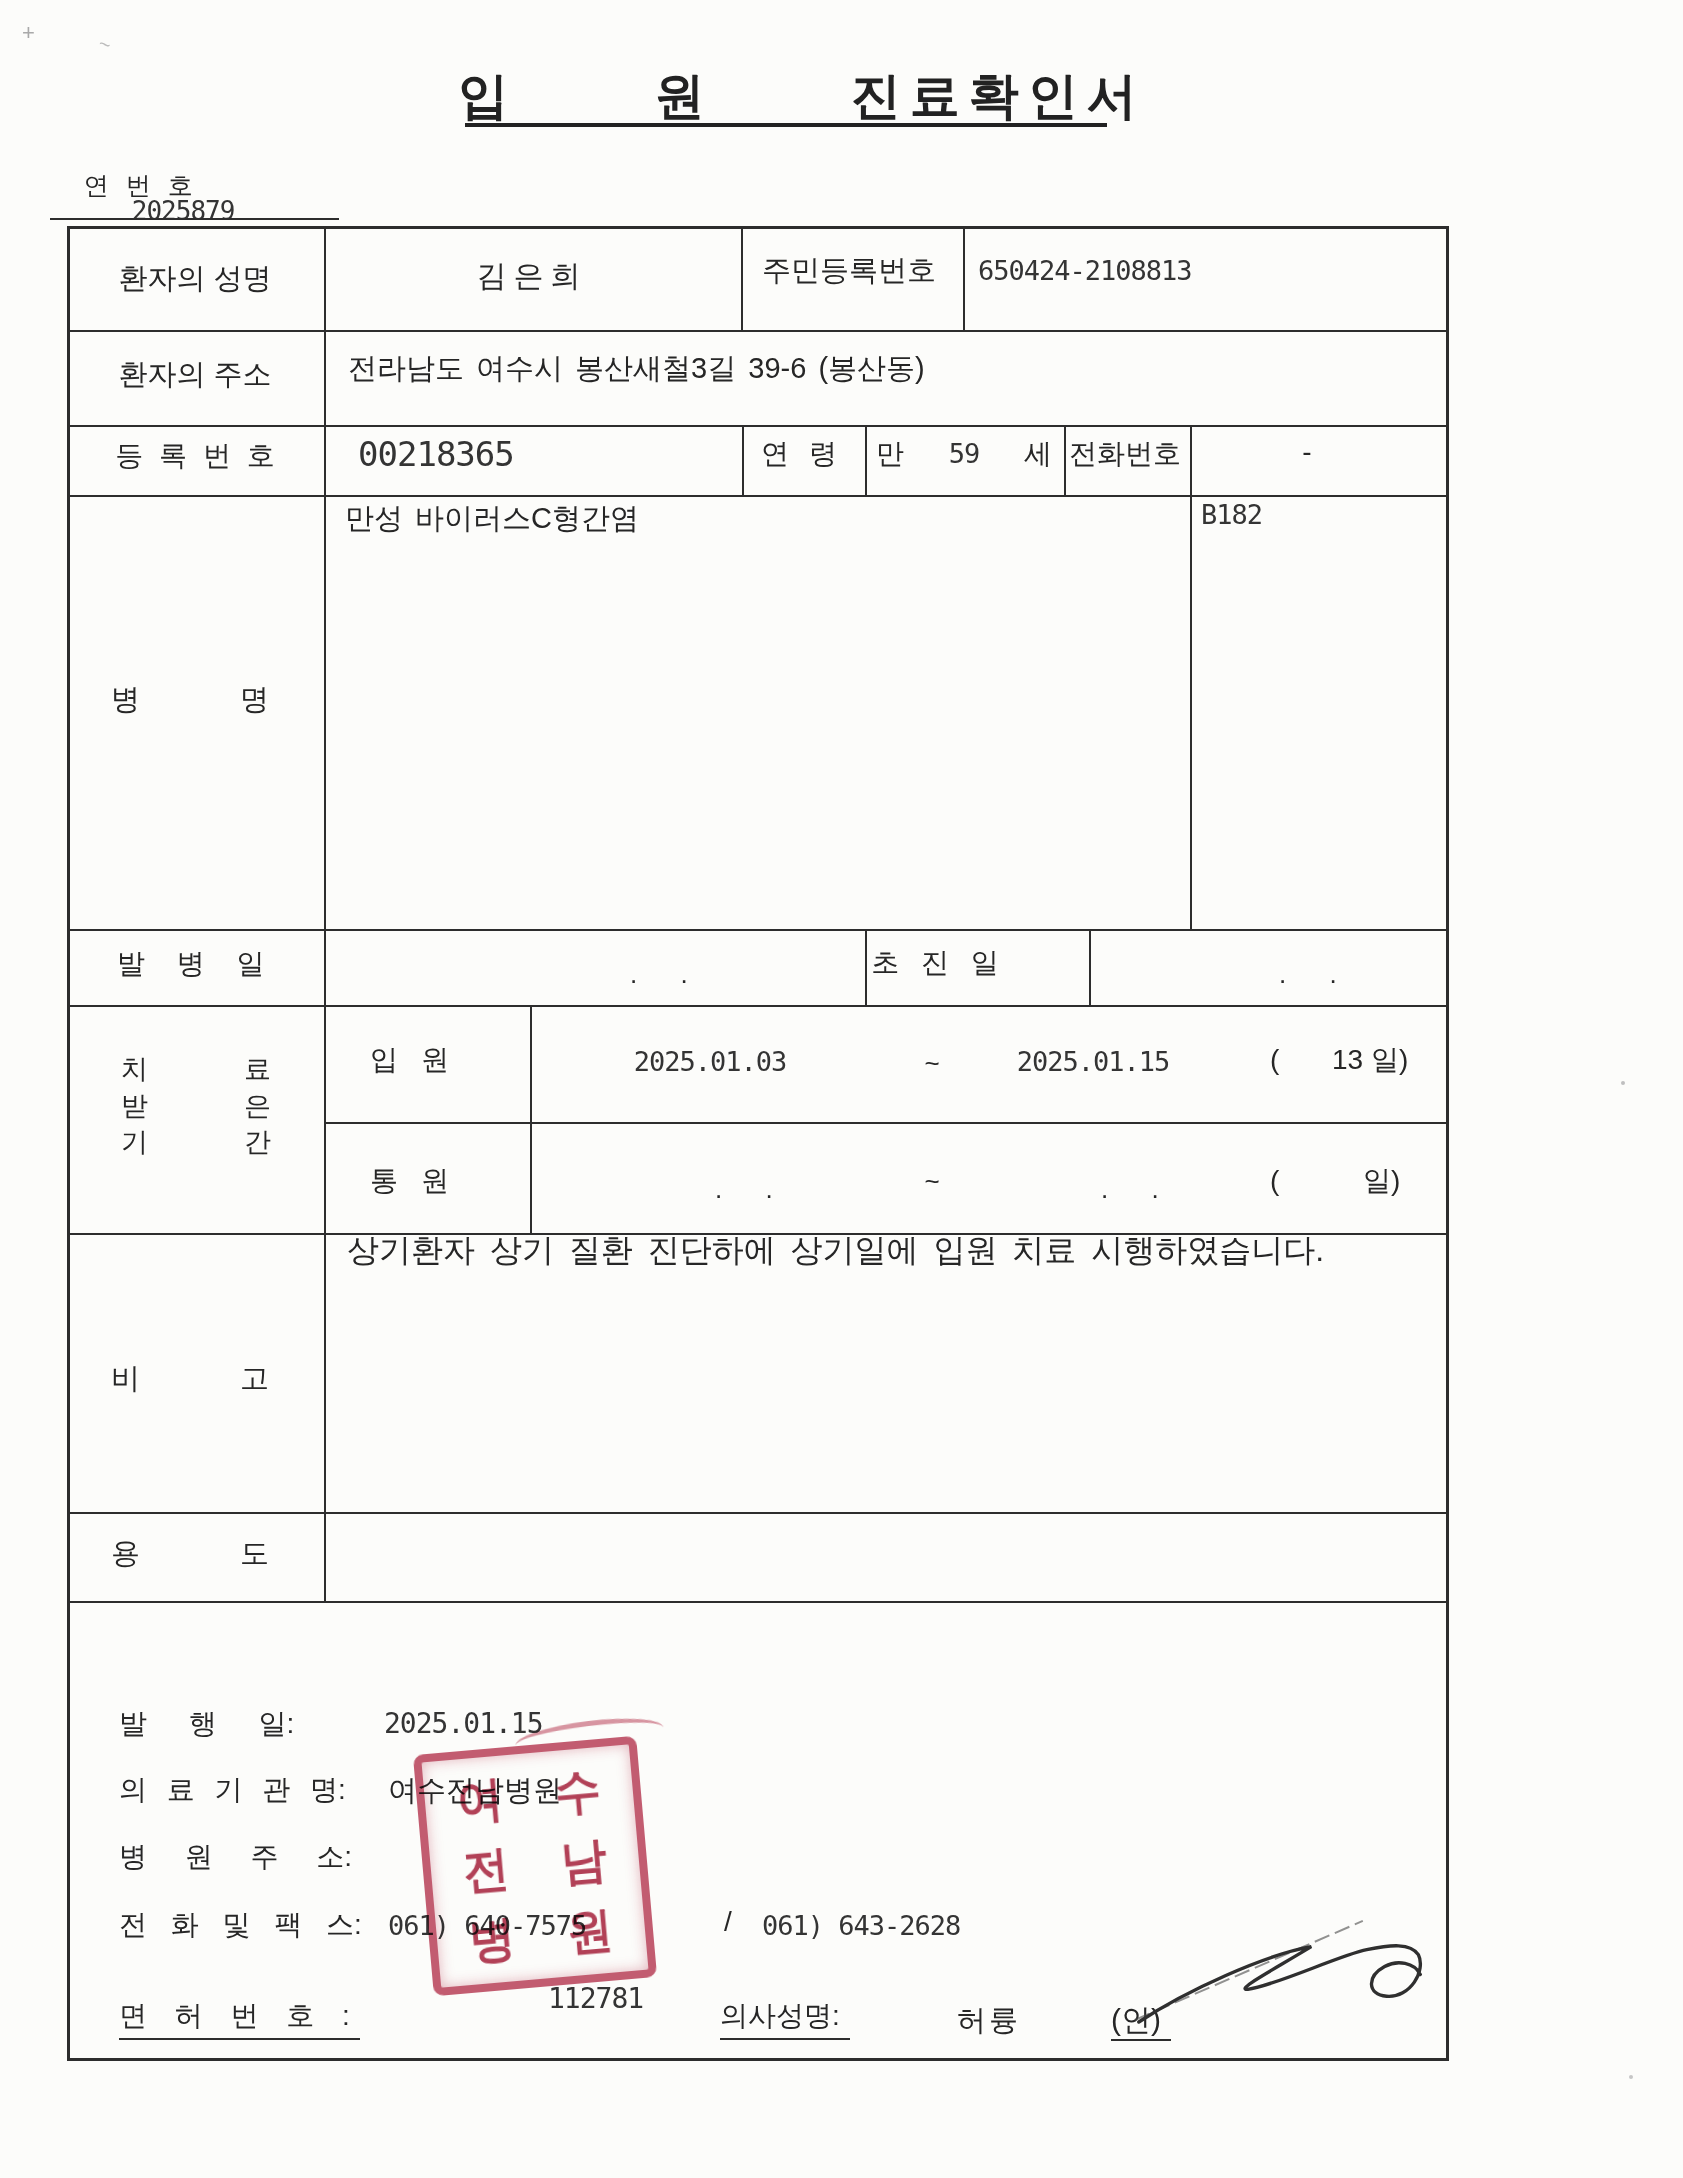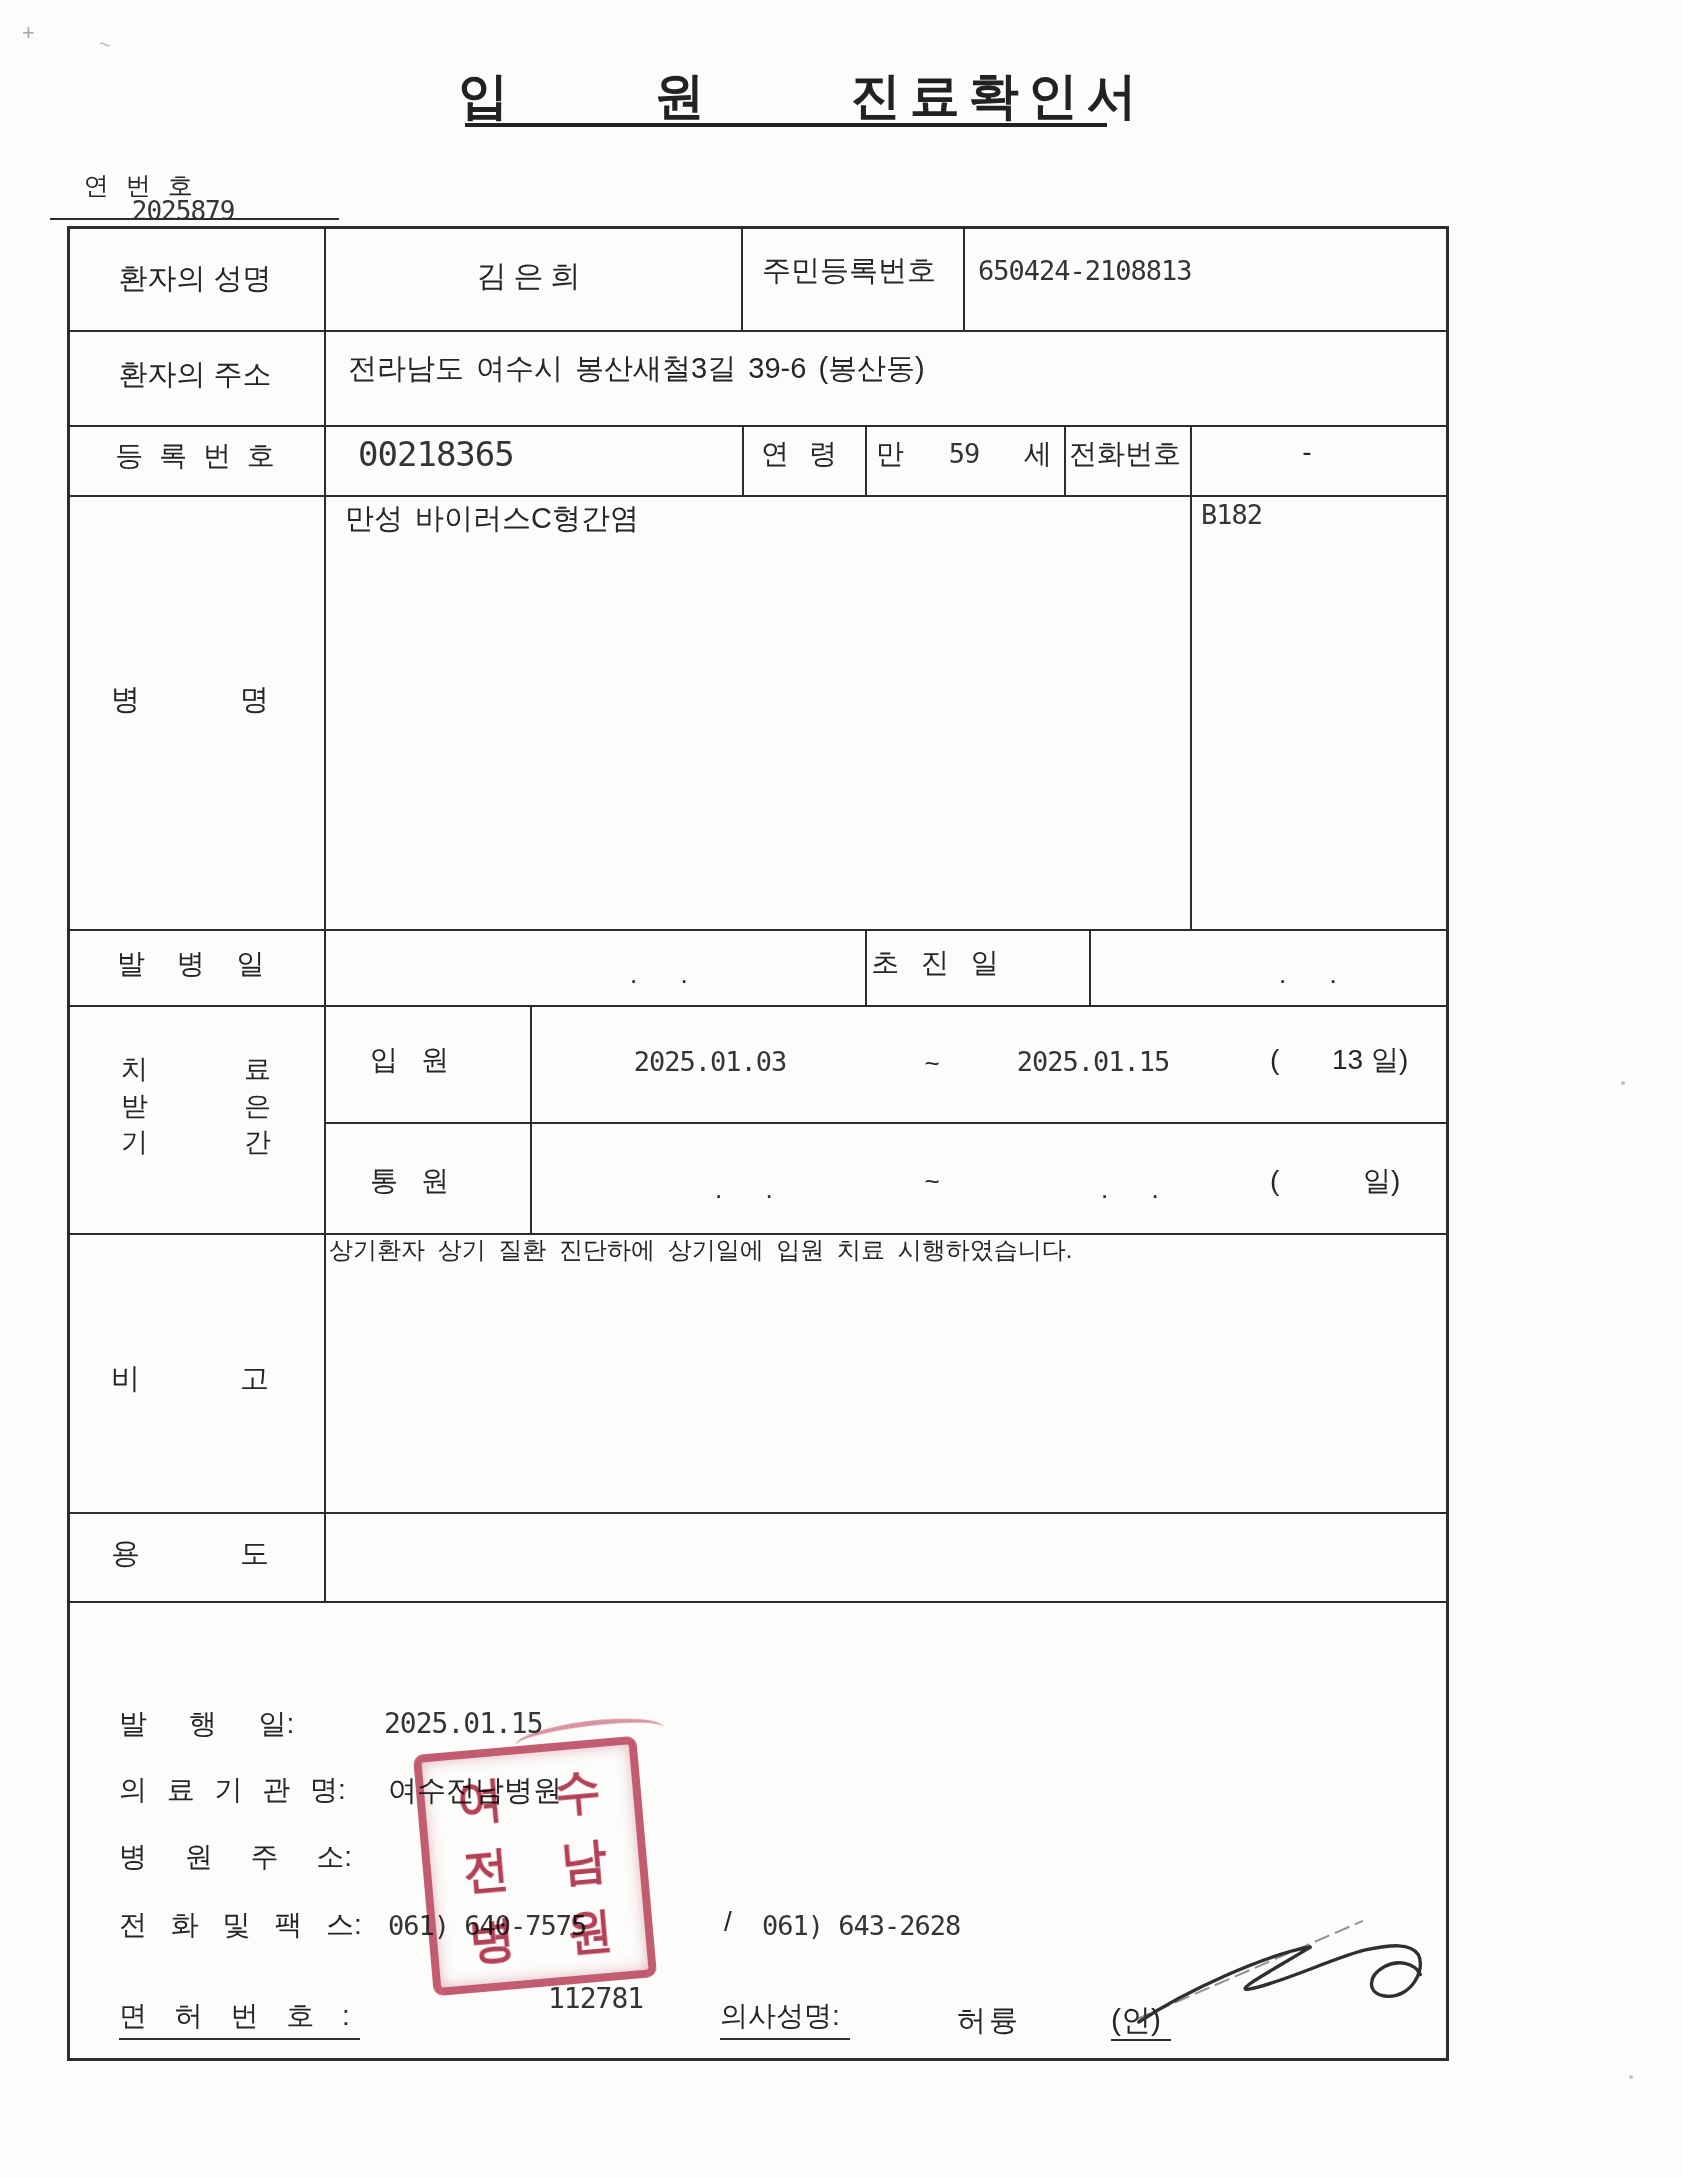--- a/index.html
+++ b/index.html
@@ -129,21 +129,21 @@
   <div class="t l" style="left:715px;top:1189px;font-size:26px;">.      .</div>
   <div class="t c" style="left:932px;top:1181px;font-size:26px;">~</div>
   <div class="t l" style="left:1101px;top:1189px;font-size:26px;">.      .</div>
   <div class="t l" style="left:1270px;top:1181px;font-size:28px;">(</div>
   <div class="t l" style="left:1363px;top:1181px;font-size:28px;">일)</div>
 
   <div class="t l just" style="left:111px;top:1378px;width:158px;font-size:29px;">
     <span>비</span>
     <span>고</span>
   </div>
-  <div class="t l" style="left:329px;top:1250px;font-size:24px;word-spacing:6px;">상기환자 상기 질환 진단하에 상기일에 입원 치료 시행하였습니다.</div>
+  <div class="t l" style="left:347px;top:1250px;font-size:32px;word-spacing:6px;">상기환자 상기 질환 진단하에 상기일에 입원 치료 시행하였습니다.</div>
 
   <div class="t l just" style="left:111px;top:1553px;width:158px;font-size:29px;">
     <span>용</span>
     <span>도</span>
   </div>
 
 
   <div class="t l" style="left:119px;top:1724px;font-size:28px;word-spacing:34px;">발 행 일:</div>
   <div class="t l mono" style="left:384px;top:1724px;font-size:28px;">2025.01.15</div>
 

